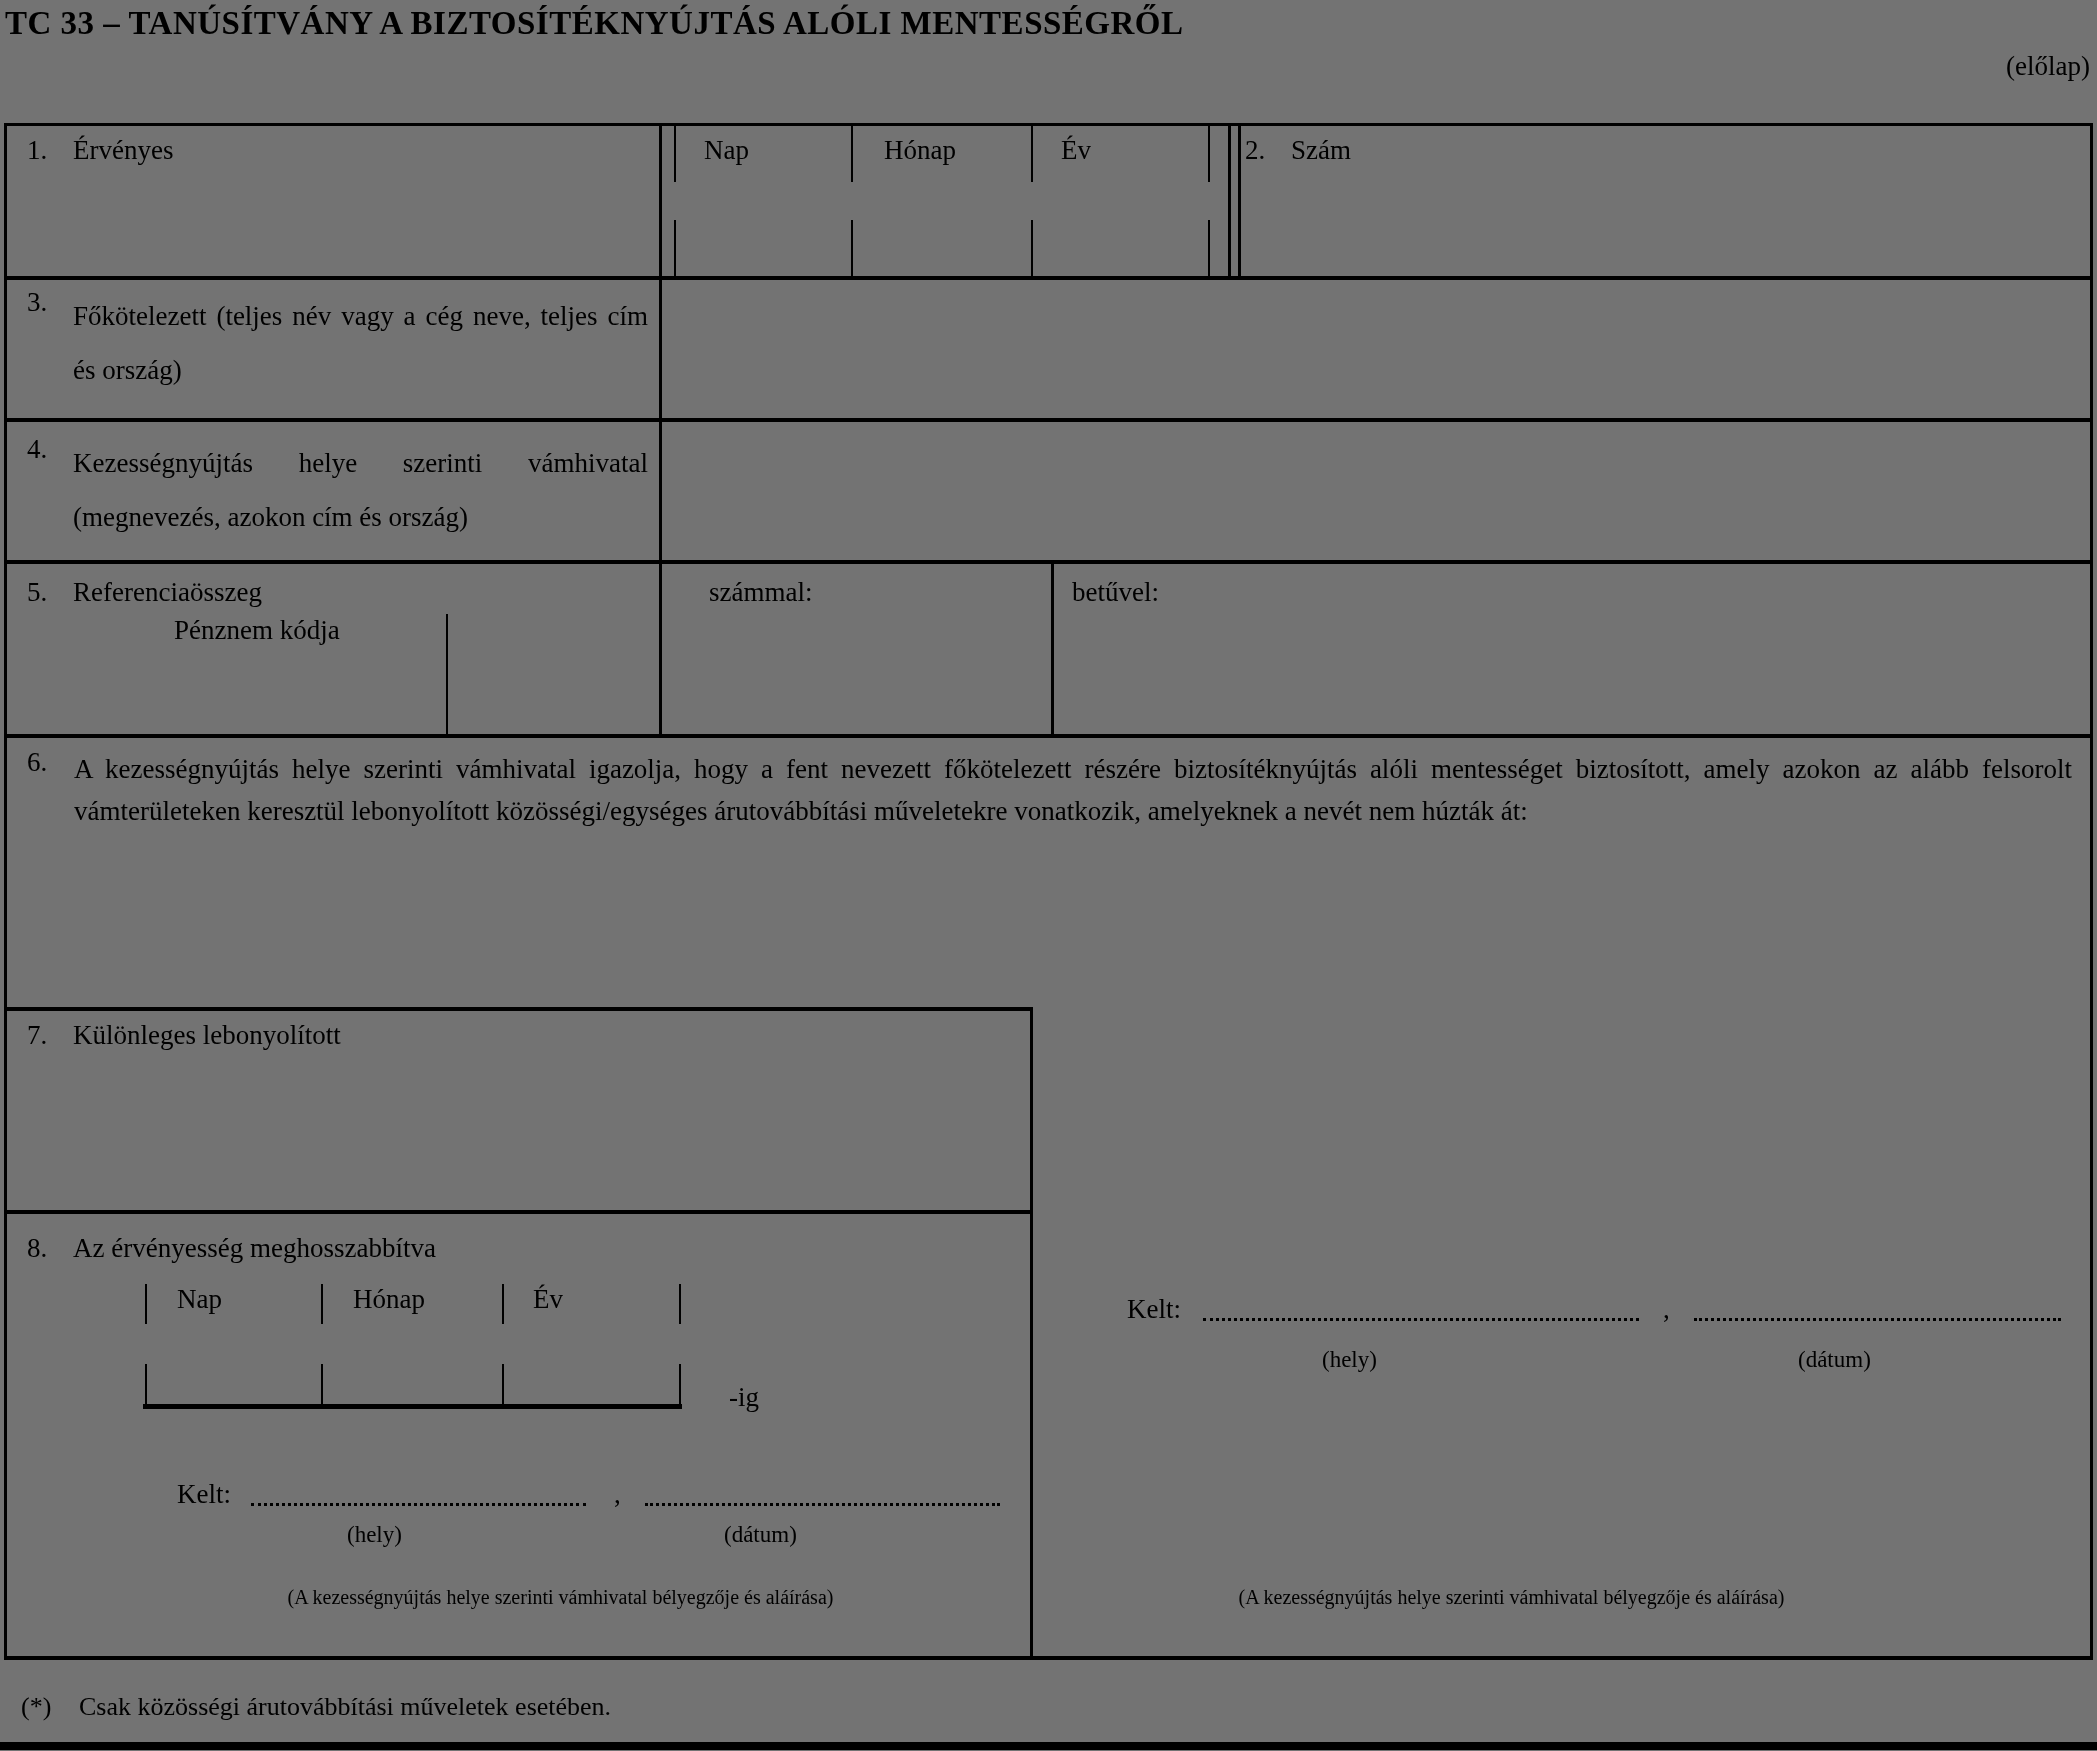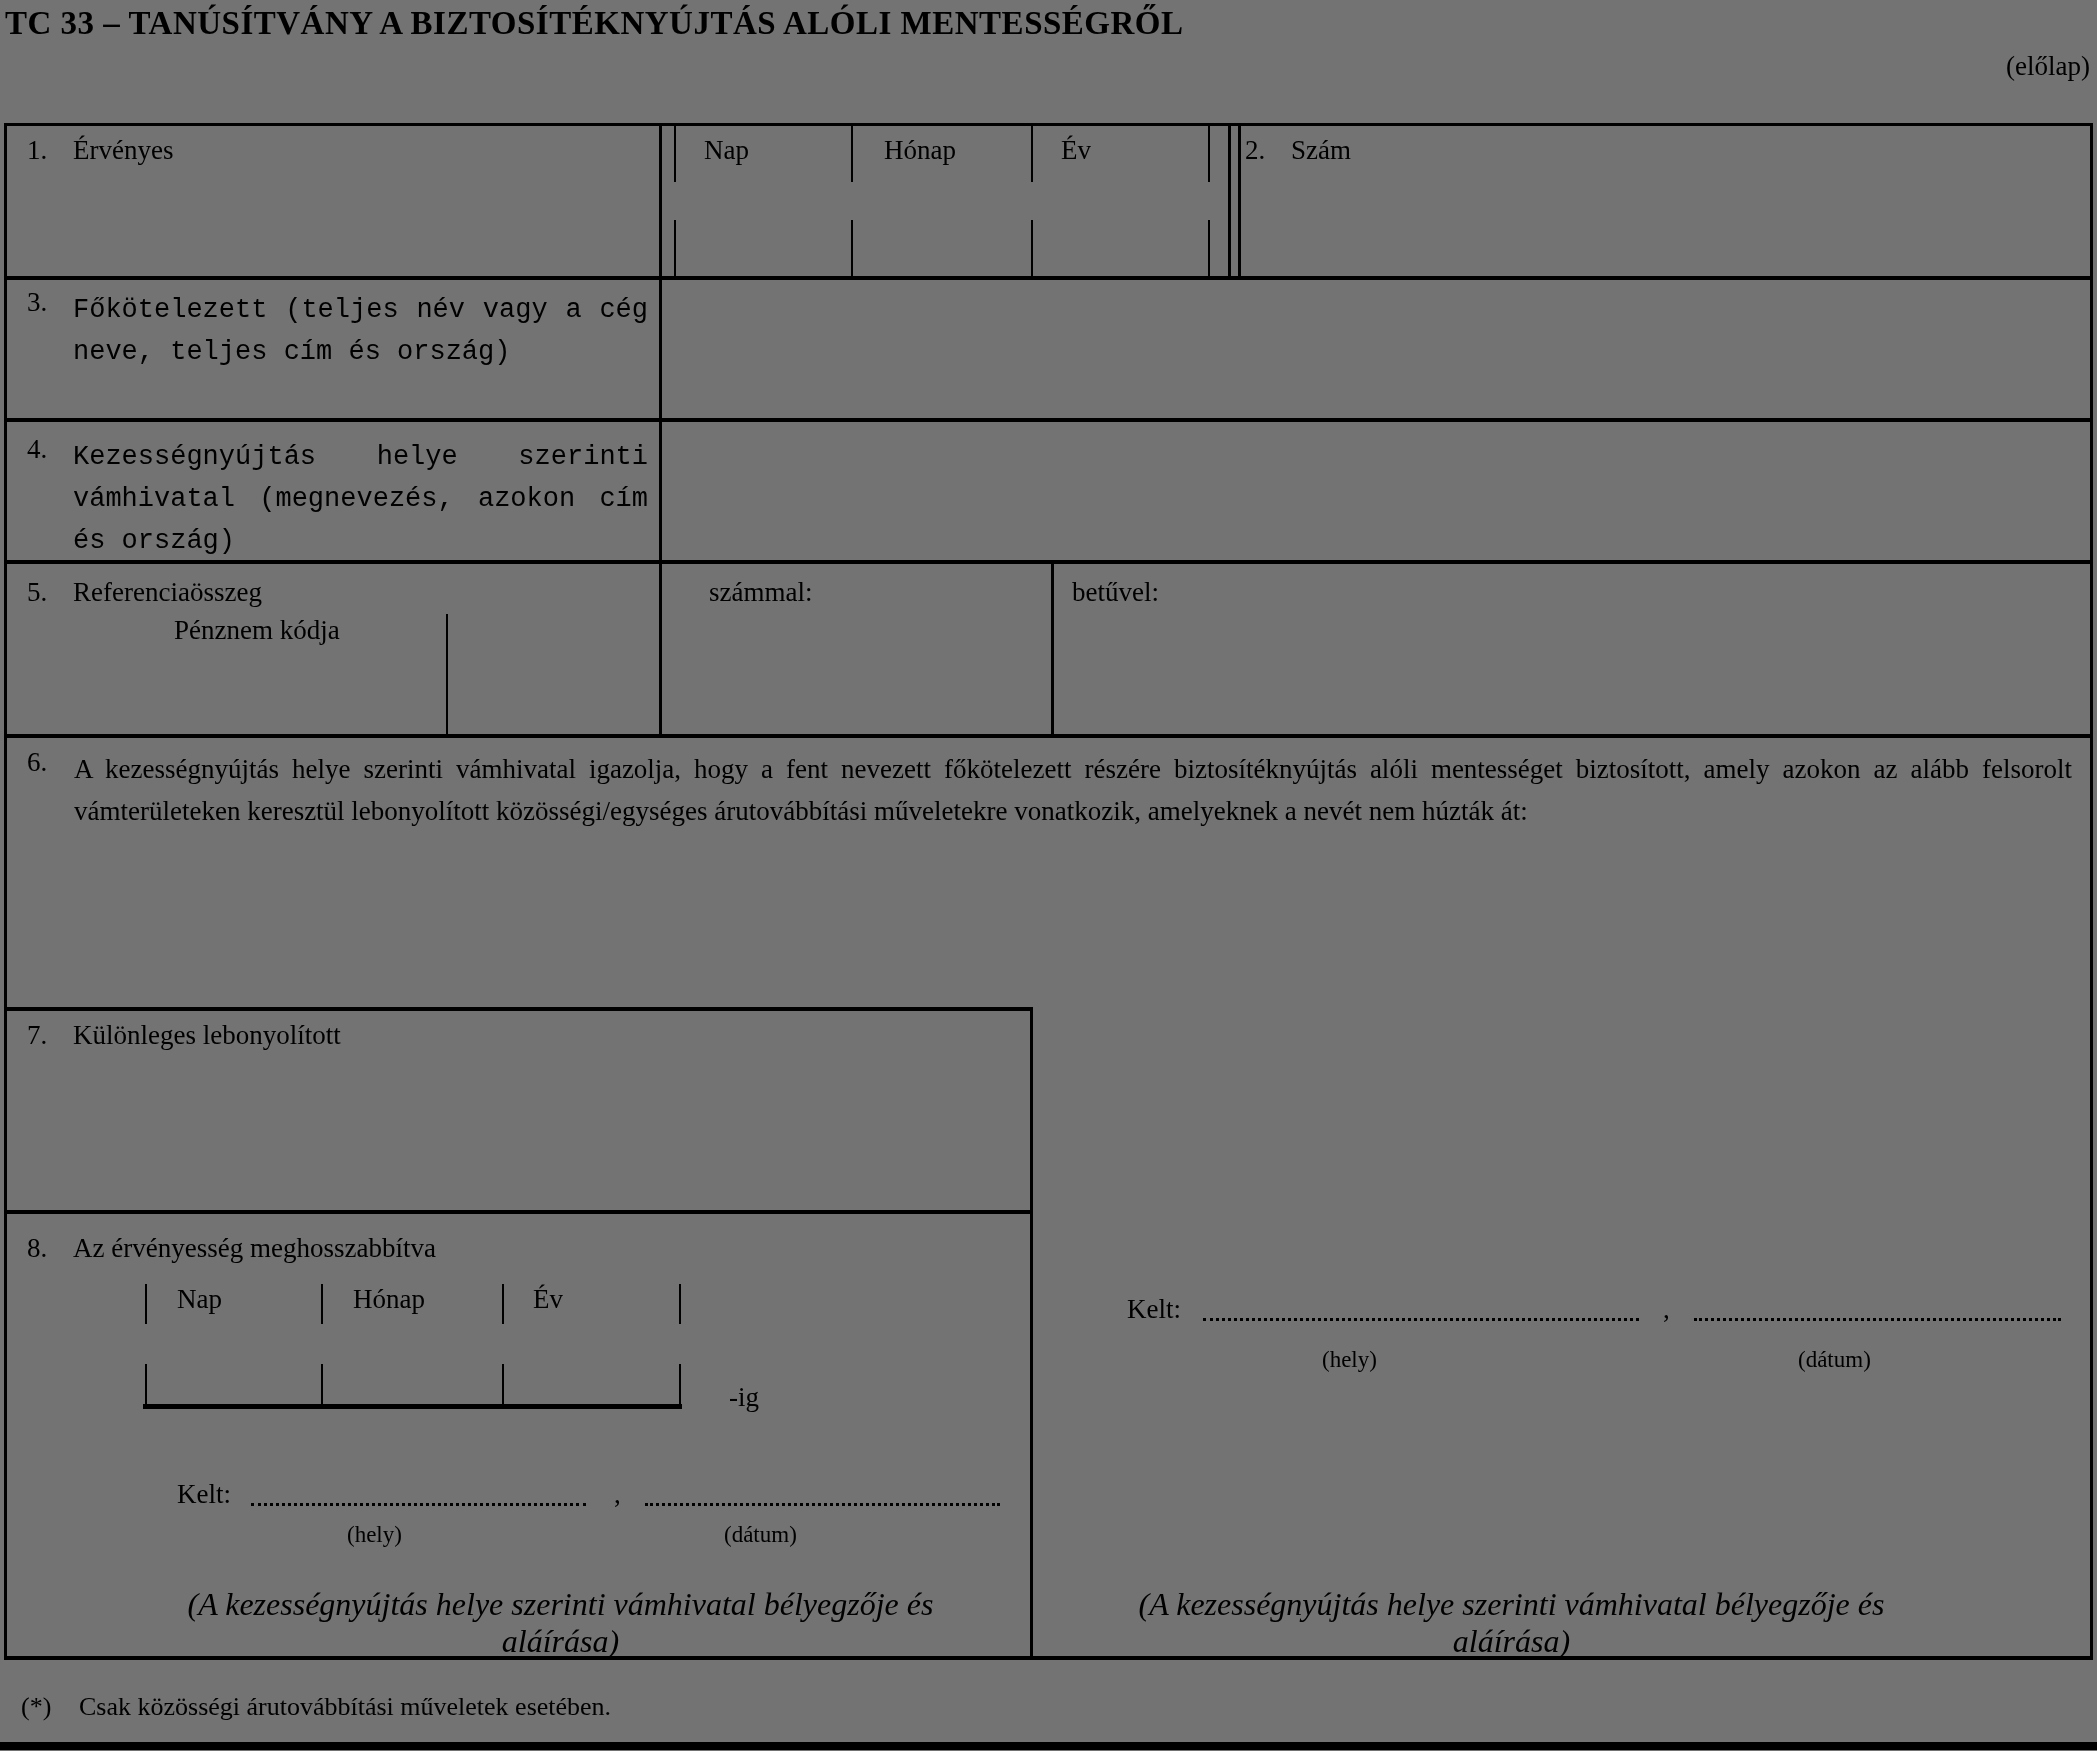--- a/index.html
+++ b/index.html
@@ -12,29 +12,29 @@
     overflow:hidden;
   }
   .t{position:absolute;white-space:nowrap;line-height:1;}
   .title{position:absolute;left:5px;top:5px;font-size:33px;font-weight:bold;letter-spacing:0.5px;white-space:nowrap;}
   .elolap{position:absolute;right:7px;top:51px;font-size:27px;}
   .hline{position:absolute;background:#000;}
   .vline{position:absolute;background:#000;}
   .numfield{position:absolute;display:flex;align-items:flex-start;}
   .numfield .num{flex:0 0 46px;line-height:1;}
   .numfield .lbl{line-height:1;}
-  .wrap .lbl{line-height:42px;white-space:normal;font-family:Liberation Mono, monospace;}
+  .wrap .lbl{line-height:54px;white-space:normal;}
   .just .lbl{text-align:justify;}
   .para{position:absolute;display:flex;align-items:flex-start;}
   .para .num{flex:0 0 47px;line-height:1.05;}
   .para .txt{width:1998px;line-height:42px;text-align:justify;}
   .territories{position:absolute;left:174px;top:894px;width:1746px;line-height:41px;text-align:justify;}
   .dots{position:absolute;height:0;border-bottom:3.5px dotted #000;}
   .small{font-size:23px;}
-  .note{position:absolute;font-size:32px;text-align:center;line-height:1.15;font-style:italic;}
+  .note{position:absolute;font-size:20px;text-align:center;line-height:1.15;}
   .center{}
   .footnote{position:absolute;top:1694px;font-size:26px;line-height:1;}
 </style>
 </head>
 <body>
 
 <div class="page">
 
   <div class="title">TC 33 – TANÚSÍTVÁNY A BIZTOSÍTÉKNYÚJTÁS ALÓLI MENTESSÉGRŐL</div>
   <div class="elolap">(előlap)</div>

